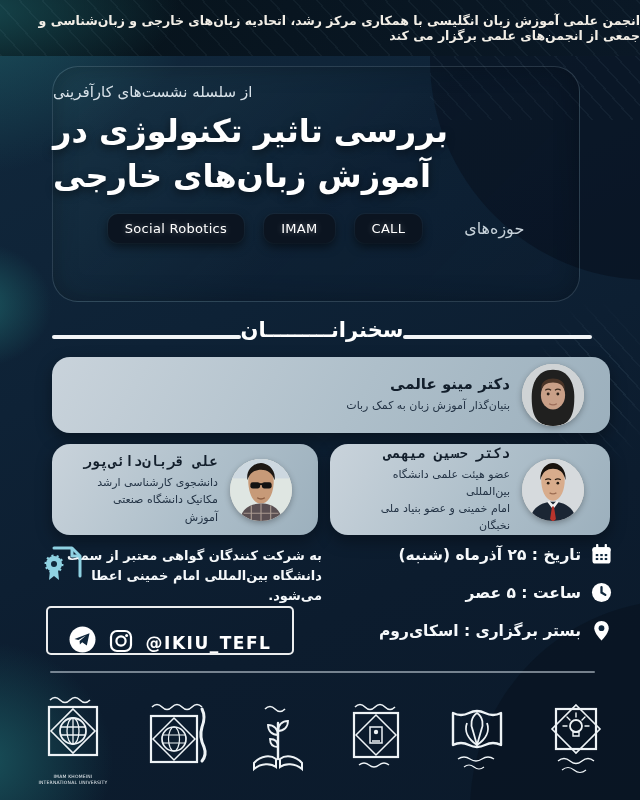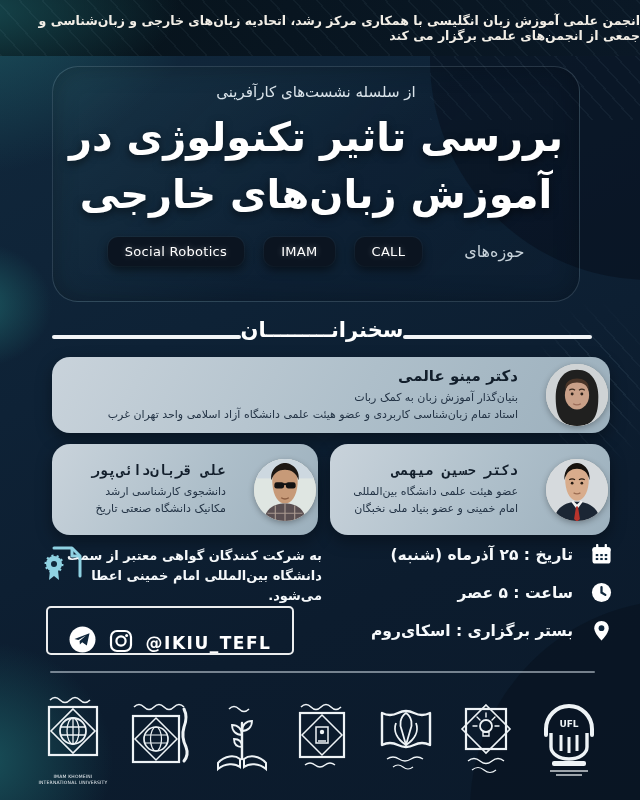--- a/index.html
+++ b/index.html
@@ -37,44 +37,44 @@
   }
   .banner-text{ direction:rtl; color:#f3efe7; font-size:12.5px; font-weight:bold; letter-spacing:0; }
 
   
   .title-card{
     position:absolute; left:52px; top:66px; width:528px; height:236px;
     border:1.5px solid rgba(190,215,230,.16); border-radius:26px;
     background:linear-gradient(135deg, rgba(40,80,95,.30) 0%, rgba(12,24,40,.18) 55%, rgba(10,20,34,.12) 100%);
     box-shadow:0 0 24px rgba(0,0,0,.25) inset;
   }
-  .series{ direction:rtl; text-align:center; margin-top:16px; color:#d9e3ea; font-size:15px; }
-  .main-title{ direction:rtl; text-align:center; margin-top:8px; color:#ffffff;
-    font-size:40px; font-weight:bold; line-height:1.42;
+  .series{ direction:rtl; text-align:left; margin-top:16px; color:#d9e3ea; font-size:15px; }
+  .main-title{ direction:rtl; text-align:left; margin-top:8px; color:#ffffff;
+    font-size:32px; font-weight:bold; line-height:1.42;
     text-shadow:0 3px 8px rgba(0,0,0,.55); }
   .tags-row{ direction:rtl; display:flex; align-items:center; justify-content:center;
     gap:20px; margin-top:14px; }
   .tags-label{ color:#c7d2da; font-size:16px; margin-left:22px; }
   .pill{ background:#0b1420; color:#ffffff; font-weight:normal; font-size:13px;
     padding:7px 17px; border-radius:10px; letter-spacing:.3px;
     box-shadow:0 4px 10px rgba(0,0,0,.5), 0 0 0 1px rgba(255,255,255,.04);
     text-shadow:0 0 6px rgba(255,255,255,.35); }
 
   
   .speakers-divider{ position:absolute; left:52px; top:308px; width:540px; height:34px;
     display:flex; flex-direction:row-reverse; align-items:flex-end; }
   .speakers-divider .word{ direction:rtl; color:#fff; font-weight:bold; font-size:21px;
     line-height:1; padding:0 0 1px 0; white-space:nowrap; }
   .speakers-divider .rule{ flex:1; height:4px; background:#f2f5f7; border-radius:3px; margin-bottom:3px; }
 
   
   .card{ position:absolute; border-radius:18px;
     background:linear-gradient(120deg,#c9d3db 0%, #aebfca 55%, #9cb0bd 100%);
     box-shadow:0 6px 16px rgba(0,0,0,.35);
-    display:flex; flex-direction:row-reverse; align-items:center; padding:8px 2px;gap:16px; }
+    display:flex; flex-direction:row-reverse; align-items:center; padding:8px 26px; }
   .card .photo{ flex:0 0 auto; width:62px; height:62px; border-radius:50%; overflow:hidden;
     box-shadow:0 2px 6px rgba(0,0,0,.3); background:#e7e3da; }
   .card .who{ direction:rtl; text-align:right; margin-right:12px; flex:1; }
   .card .who .name{ color:#121e2b; font-weight:bold; font-size:15px; margin-bottom:4px; }
   .card .who .line{ color:#22324277; font-size:11px; line-height:1.55; color:#233345; }
   .card1{ left:52px; top:357px; width:558px; height:76px; }
   .card2{ left:52px; top:444px; width:266px; height:91px; }
   .card3{ left:330px; top:444px; width:280px; height:91px; }
   .card2 .who .name, .card3 .who .name{ font-size:14px;font-family:Liberation Mono, monospace; }
 
@@ -83,21 +83,21 @@
   .cert-text{ text-align:right; color:#f5f8fa; font-size:13px; font-weight:bold; line-height:1.55; }
   .cert-icon{ position:absolute; left:6px; top:-4px; width:44px; height:44px; }
 
   .social-pill{ position:absolute; left:46px; top:606px; width:248px; height:49px;
     border:2px solid rgba(255,255,255,.92); border-radius:5px;
     display:flex; align-items:flex-end; justify-content:center; gap:13px; }
   .handle{ color:#ffffff; font-weight:bold; font-size:17px; letter-spacing:1.5px; }
 
   
   .meta{ position:absolute; left:330px; top:544px; width:282px; }
-  .meta-row{ direction:rtl; display:flex; align-items:center; gap:18px; margin-bottom:17px; }
+  .meta-row{ direction:rtl; display:flex; align-items:center; gap:10px; margin-bottom:17px; }
   .meta-row .mtext{ color:#f6f9fb; font-weight:bold; font-size:15.5px; }
   .meta-icon{ width:21px; height:21px; flex:0 0 auto; }
 
   .hr{ position:absolute; left:50px; top:671px; width:545px; height:1.5px;
     background:rgba(205,216,226,.55); border-radius:1px; }
 
   
   .logos{ position:absolute; left:38px; top:688px; width:566px; height:104px;
     display:flex; align-items:center; justify-content:space-between; }
   .logo{ position:relative; display:flex; flex-direction:column; align-items:center; }
@@ -148,21 +148,20 @@
         <path d="M20 28 C20 16 44 16 44 28 L44 24 C44 12 20 12 20 24 Z" fill="#4a3528"></path>
         <circle cx="27" cy="31" r="1.5" fill="#2c2019"></circle>
         <circle cx="37" cy="31" r="1.5" fill="#2c2019"></circle>
         <path d="M24 27 q3 -2 6 0 M34 27 q3 -2 6 0" stroke="#3a2a1e" stroke-width="1.2" fill="none"></path>
         <path d="M28 41 q4 2.5 8 0" stroke="#9c6d5a" stroke-width="1.4" fill="none"></path>
       </svg>
     </div>
     <div class="who">
       <div class="name">دکتر مینو عالمی</div>
       <div class="line">بنیان‌گذار آموزش زبان به کمک ربات</div>
-      <div class="line">استاد تمام زبان‌شناسی کاربردی و عضو هیئت علمی دانشگاه آزاد اسلامی واحد تهران غرب</div>
     </div>
   </div>
 
   <div class="card card2">
     <div class="photo">
       <svg viewBox="0 0 64 64" width="62" height="62">
         <rect width="64" height="64" fill="#dfe6e2"></rect>
         <rect x="0" y="0" width="64" height="20" fill="#cdd8e0"></rect>
         <path d="M32 8 C22 8 18 16 19 26 C20 38 25 46 32 46 C39 46 44 38 45 26 C46 16 42 8 32 8 Z" fill="#c79a78"></path>
         <path d="M18 22 C16 10 26 4 32 4 C38 4 48 10 46 22 C44 14 38 11 32 11 C26 11 20 14 18 22 Z" fill="#1d1814"></path>
@@ -170,21 +169,21 @@
         <rect x="33" y="24" width="10" height="6.5" rx="2.5" fill="#131313"></rect>
         <rect x="30" y="25" width="4" height="2" fill="#131313"></rect>
         <path d="M28 40 q4 2.5 8 0" stroke="#8d5f43" stroke-width="1.4" fill="none"></path>
         <path d="M10 64 C12 50 22 46 32 46 C42 46 52 50 54 64 Z" fill="#5a4f52"></path>
         <path d="M14 56 h36 M22 48 v16 M32 46 v18 M42 48 v16" stroke="#cbb9ab" stroke-width="1.2" opacity=".7"></path>
       </svg>
     </div>
     <div class="who">
       <div class="name">علی قربان‌دائی‌پور</div>
       <div class="line">دانشجوی کارشناسی ارشد</div>
-      <div class="line">مکانیک دانشگاه صنعتی تاریخ</div>
+      <div class="line">مکانیک دانشگاه صنعتی آموزش</div>
     </div>
   </div>
 
   <div class="card card3">
     <div class="photo">
       <svg viewBox="0 0 64 64" width="62" height="62">
         <rect width="64" height="64" fill="#d6dadd"></rect>
         <path d="M32 7 C23 7 19 15 20 25 C21 36 26 43 32 43 C38 43 43 36 44 25 C45 15 41 7 32 7 Z" fill="#d8ac8c"></path>
         <path d="M19 22 C18 10 26 4 32 4 C38 4 46 10 45 22 C43 13 38 10 32 10 C26 10 21 13 19 22 Z" fill="#17120e"></path>
         <circle cx="27" cy="25" r="1.4" fill="#241a12"></circle>
@@ -333,25 +332,15 @@
         <rect x="8" y="8" width="40" height="40" stroke-width="2.2"></rect>
         <path d="M28 4 L52 28 L28 52 L4 28 Z" stroke-width="1.6"></path>
         <circle cx="28" cy="25" r="6" stroke-width="1.8"></circle>
         <path d="M25 31 h6 v4 h-6 Z" stroke-width="1.4"></path>
         <path d="M28 12 v4 M15 25 h4 M37 25 h4 M19 16 l3 3 M37 16 l-3 3" stroke-width="1.4" stroke-linecap="round"></path>
         <path d="M10 60 q6 -5 12 0 t12 0 t12 0" stroke-width="1.4"></path>
         <path d="M14 69 q6 -5 12 0 t12 0" stroke-width="1.2"></path>
       </svg>
     </div>
 
-    <div class="logo">
-      <svg width="70" height="78" viewBox="0 0 70 78" fill="none" stroke="#eef3f6">
-        <path d="M12 34 v-6 a23 23 0 0 1 46 0 v6" stroke-width="4" stroke-linecap="round"></path>
-        <text x="35" y="26" text-anchor="middle" font-size="9" font-weight="bold" fill="#eef3f6" stroke="none" font-family="DejaVu Sans, sans-serif">UFL</text>
-        <path d="M17 32 v14 a18 12 0 0 0 36 0 v-14" stroke-width="3.4"></path>
-        <path d="M27 34 v16 M35 36 v16 M43 34 v16" stroke-width="3"></path>
-        <rect x="18" y="60" width="34" height="5" rx="2" fill="#eef3f6" stroke="none"></rect>
-        <path d="M16 70 h38 M22 74 h26" stroke-width="1.4" opacity=".85"></path>
-      </svg>
-    </div>
 
   </div>
 </div>
 
 </body></html>

